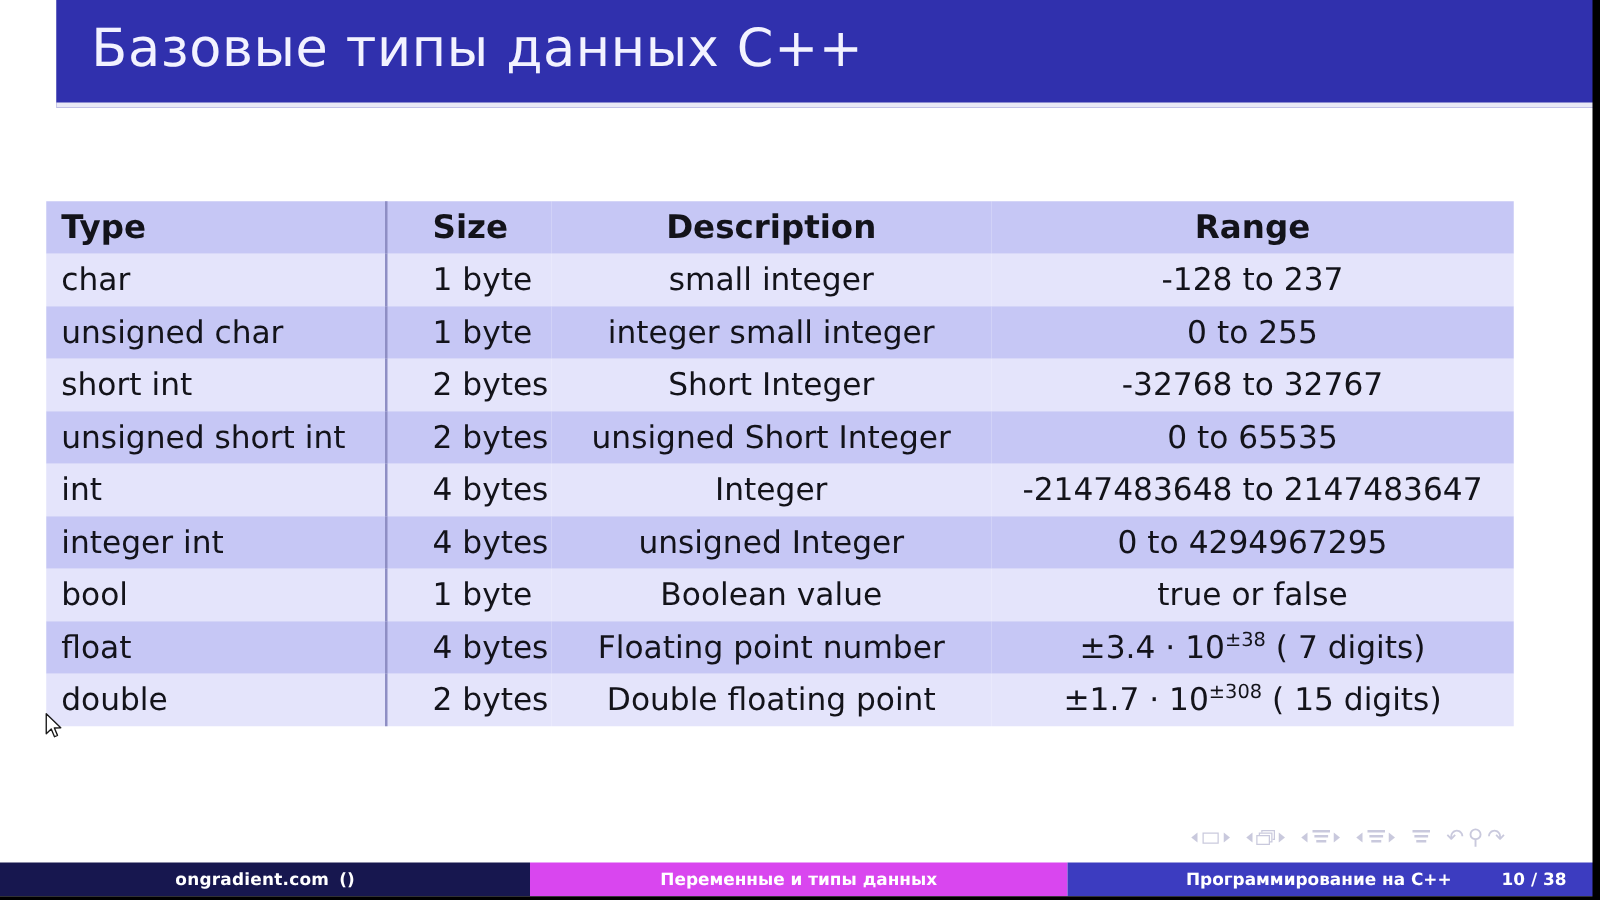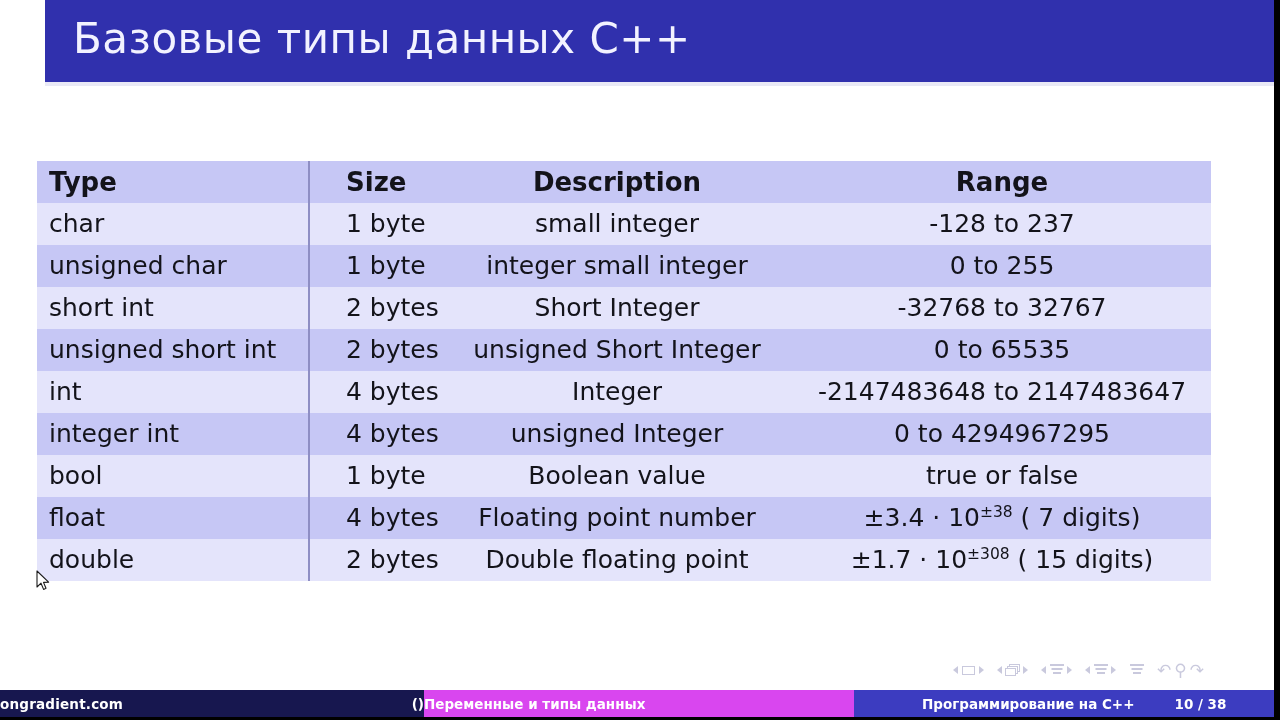--- a/index.html
+++ b/index.html
@@ -178,35 +178,35 @@
   #footer {
     position: absolute;
     left: 0; bottom: 3px;
     width: 1280px;
     height: 27px;
     display: flex;
   }
   #footer .seg {
     display: flex;
     align-items: center;
-    justify-content: space-between;
+    justify-content: center;
     color: #ffffff;
     font-size: 13.5px;
     font-weight: 700;
     white-space: nowrap;
     font-family: "DejaVu Sans", sans-serif;
     height: 100%;
     box-sizing: border-box;
   }
   #footer .seg-author  { width: 424px; background: #17174f; }
   #footer .seg-section { width: 430px; background: #d946ef; }
   #footer .seg-title   {
     width: 426px;
     background: #3c3cc0;
-    justify-content: flex-start;
+    justify-content: center;
     padding-left: 68px;
     gap: 40px;
   }
   #footer .author-name { letter-spacing: 0.2px; }
   #footer .author-paren { margin-left: 8px; }
 
   
   #cursor {
     position: absolute;
     left: 36px;

